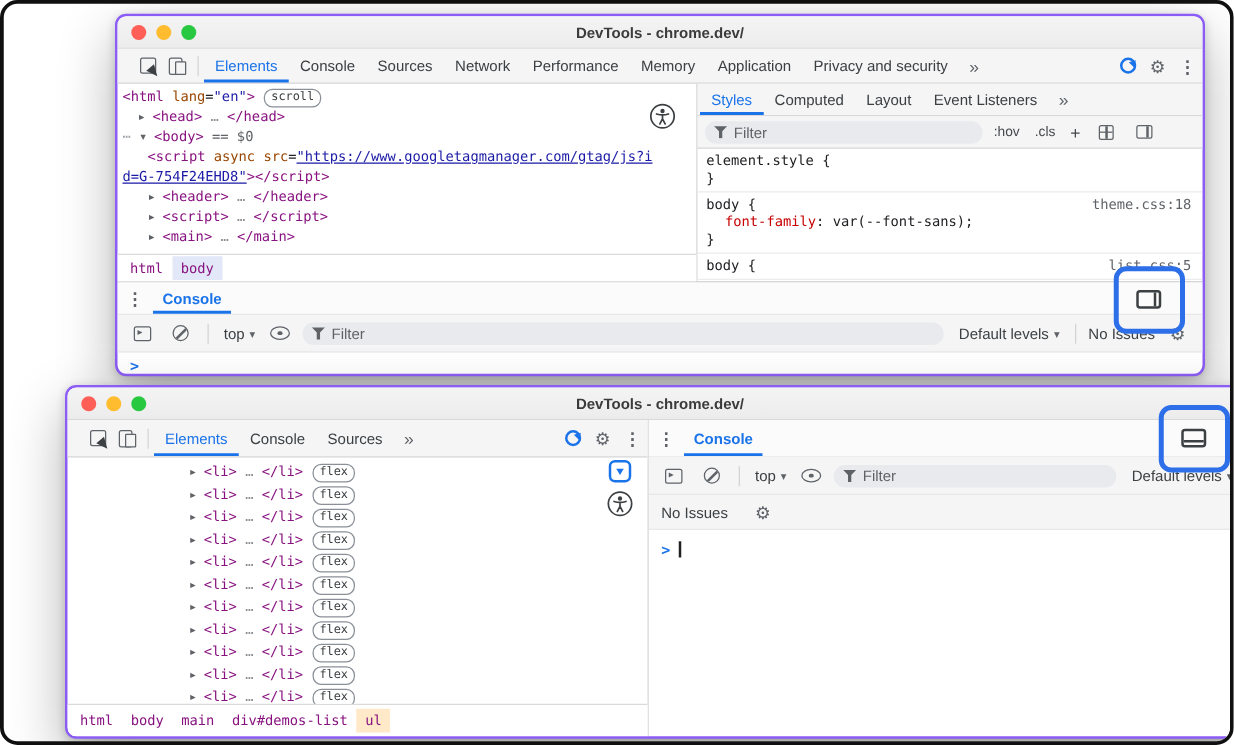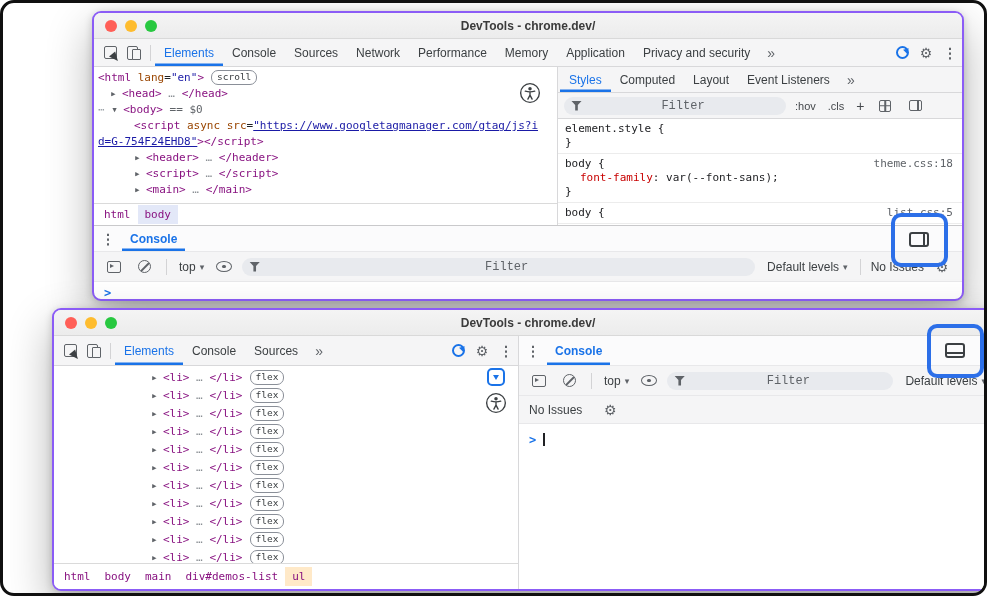--- a/index.html
+++ b/index.html
@@ -18,42 +18,42 @@
   #bottom-window{left:18px;top:305px;width:952px;height:283px;}
 
   .titlebar{height:26px;flex:none;background:linear-gradient(#f4f4f4,#ececec);border-bottom:1px solid #d9d9d9;
             display:flex;align-items:center;justify-content:center;position:relative;}
   .title{font-size:12px;font-weight:bold;color:#3b3b3b;}
   .traffic{position:absolute;left:11px;top:50%;transform:translateY(-50%);display:flex;gap:8px;}
   .light{width:12px;height:12px;border-radius:50%;display:block;border:none;padding:0;}
   .light.red{background:#ff5f57;} .light.yellow{background:#febc2e;} .light.green{background:#28c840;}
 
   .tabstrip{display:flex;align-items:stretch;background:var(--toolbar);border-bottom:1px solid var(--border);
-            font-size:12px;color:#3c4043;flex:none;padding-left:4px;justify-content:center;}
+            font-size:12px;color:#3c4043;flex:none;padding-left:12px;justify-content:center;}
   #top-window > .tabstrip{height:28px;}
   #bottom-window .tabstrip{height:30px;}
   .tabs{display:flex;height:100%;}
   .tab{display:flex;align-items:center;padding:0 9px;white-space:nowrap;cursor:default;}
   .tab.active{color:var(--blue);box-shadow:inset 0 -2.5px 0 var(--blue);}
   .tbtn{display:inline-flex;align-items:center;justify-content:center;min-width:24px;height:auto;background:none;border:none;
         padding:0 2px;color:var(--muted);font-family:inherit;}
   .gear{font-size:14px;line-height:1;} .kebab{font-size:14px;font-weight:bold;line-height:1;}
   .more{font-size:14px;color:var(--muted);padding:0 5px;background:none;border:none;}
   .vdiv{width:1px;height:16px;background:#d3d3d5;margin:auto 4px;flex:none;}
   .spacer{flex:1;}
 
   .split{display:flex;flex:1;min-height:0;}
   #top-window .split{height:158px;flex:none;}
 
   
   .elements-pane{width:464px;flex:none;display:flex;flex-direction:column;border-right:1px solid var(--border);position:relative;}
   .code-area{flex:1;overflow:hidden;padding-top:3px;font-family:"DejaVu Sans Mono",monospace;font-size:11px;line-height:16px;color:var(--ink);}
   .code-line{white-space:nowrap;padding-left:4px;}
   .code-line.ind1{padding-left:16px;}
-  .code-line.ind2{padding-left:40px;}
+  .code-line.ind2{padding-left:24px;}
   .tk-tag{color:var(--tag);} .tk-attr{color:var(--attr);} .tk-val{color:var(--val);}
   .tk-link{color:var(--val);text-decoration:underline;}
   .tk-doctype{color:var(--muted);} .tk-dots{color:#8a8f94;} .tk-meta{color:var(--muted);}
   .tk-plain{color:var(--ink);}
   .tk-arrow{display:inline-block;width:12px;color:var(--muted);}
   .tk-gutter{color:#9aa0a6;}
   .tk-badge{display:inline-block;margin-left:7px;padding:0 5px;border:1px solid #8a8f98;border-radius:7px;
             font-size:9.5px;line-height:12.5px;color:#3c4043;background:#fff;vertical-align:1px;}
   .a11y-float{position:absolute;top:14px;right:15px;width:24px;height:24px;background:transparent;border:none;padding:0;
               display:flex;align-items:center;justify-content:center;}
@@ -67,21 +67,21 @@
 
   
   .styles-pane{flex:1;display:flex;flex-direction:column;min-width:0;}
   .styles-tabs{height:26px;flex:none;display:flex;align-items:stretch;background:var(--toolbar);
                border-bottom:1px solid var(--border);font-size:12px;color:#3c4043;padding-left:2px;}
   .filter-row{height:26px;flex:none;display:flex;align-items:center;background:var(--toolbar);
               border-bottom:1px solid var(--border);padding:0 6px;gap:6px;}
   .pill{display:flex;align-items:center;background:#e8eaee;border-radius:9px;height:18px;padding:0 7px;gap:5px;}
   .filter-pill{width:222px;}
   .pill input{border:none;background:transparent;outline:none;font-size:12px;color:var(--ink);width:100%;padding:0;
-              font-family:Liberation Mono, monospace;text-align:center;}
+              font-family:Liberation Sans, sans-serif;}
   .pill input::placeholder{color:var(--muted);}
   .toggle{font-size:11px;color:#45484c;background:none;border:none;padding:0 3px;font-family:inherit;}
   .plusbtn{font-size:14px;}
   .rules{flex:1;overflow:hidden;font-family:"DejaVu Sans Mono",monospace;font-size:11px;line-height:14px;color:var(--ink);}
   .rule{border-bottom:1px solid #ececec;padding:3px 7px;}
   .rule-line{position:relative;padding-right:76px;}
   .src-link{position:absolute;right:2px;top:0;color:var(--muted);}
   .prop-line{padding-left:15px;}
   .prop-name{color:var(--prop);}
 

